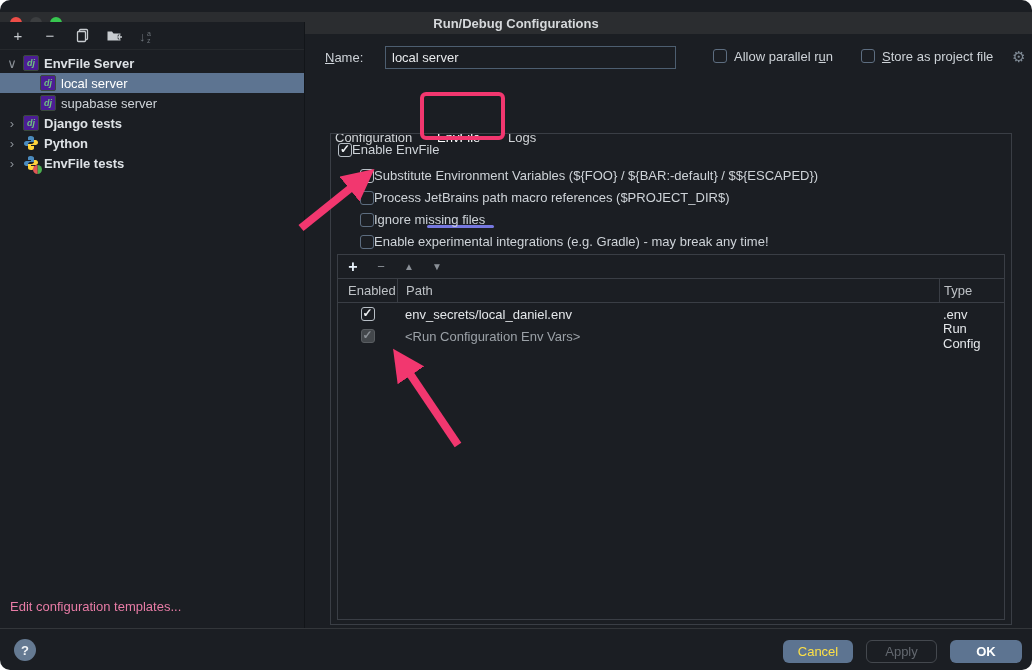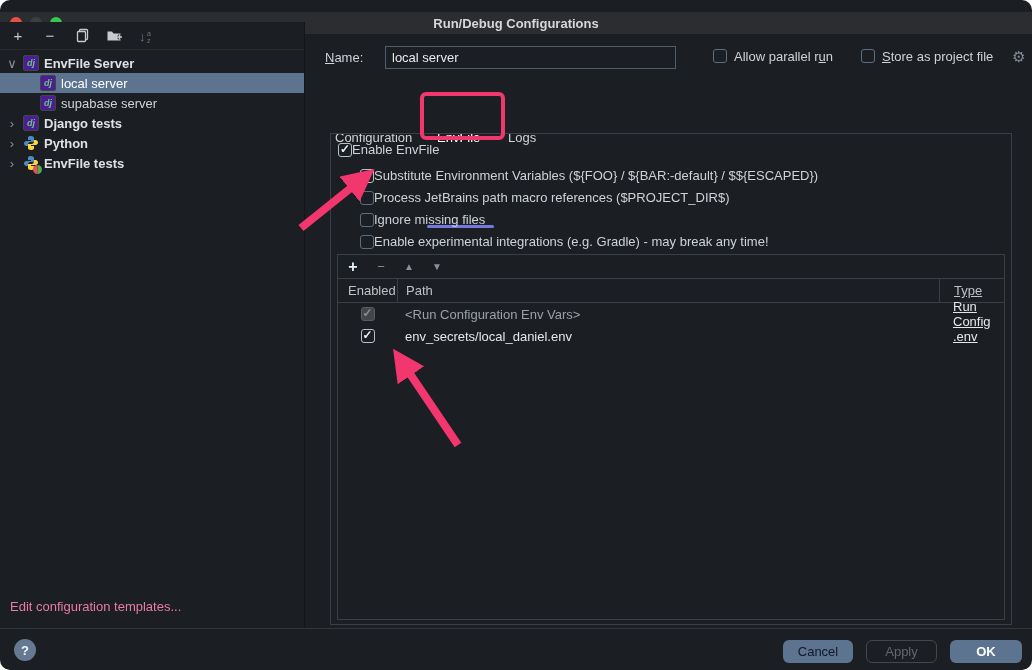--- a/index.html
+++ b/index.html
@@ -98,38 +98,38 @@
   .tbl-toolbar { height:24px; display:flex; align-items:center; gap:14px; padding-left:8px;
     border-bottom:1px solid #3a3e45; }
   .tbl-tool { font-size:13px; color:#8a9097; width:14px; text-align:center; }
   .tbl-tool.add { color:#e8f2fb; font-size:16px; font-weight:bold; }
   .tbl-tool.tri { font-size:10px; }
   .tbl-header { height:24px; display:flex; align-items:center; border-bottom:1px solid #3a3e45;
     color:#bec2c6; }
   .col-enabled { width:59px; padding-left:10px; flex:none; }
   .col-path { width:542px; padding-left:8px; flex:none; border-left:1px solid #3a3e45; height:100%;
     display:flex; align-items:center; }
-  .col-type { width:65px; padding-left:14px; flex:none; border-left:1px solid #3a3e45; height:100%;
-    display:flex; align-items:center;text-decoration:underline; }
+  .col-type { width:65px; padding-left:4px; flex:none; border-left:1px solid #3a3e45; height:100%;
+    display:flex; align-items:center; }
   .tbl-row { height:22px; display:flex; align-items:center; }
   .tbl-row .col-path, .tbl-row .col-type { border-left:none; }
   .tbl-row .col-enabled { display:flex; justify-content:center; padding-left:0; }
   .row-dim { color:#9ba1a7; }
   .row-bright { color:#e4e7ea; }
 
   
   .footer { position:absolute; left:0; top:628px; width:1032px; height:42px;
     border-top:1px solid #33363a; }
   .help-btn { position:absolute; left:14px; top:10px; width:22px; height:22px; border-radius:50%;
     background:#657a92; color:#f2f5f8; font-weight:bold; display:flex; align-items:center;
     justify-content:center; font-size:13px; }
   .btn { position:absolute; top:11px; height:23px; border-radius:6px; border:none;
     font-family:"Liberation Sans", sans-serif; font-size:13px; display:flex;
     align-items:center; justify-content:center; cursor:pointer; }
-  .btn.cancel { left:783px; width:70px; background:#5d7491; color:#0f172a; }
+  .btn.cancel { left:783px; width:70px; background:#5d7491; color:#fde047; }
   .btn.apply { left:866px; width:71px; background:transparent; border:1px solid #44484e; color:#63686f; }
   .btn.ok { left:950px; width:72px; background:#5d7491; color:#ffffff; font-weight:bold; }
 
   
   .anno-rect { position:absolute; left:420px; top:92px; width:85px; height:48px;
     border:4px solid #f2376f; border-radius:6px; pointer-events:none; }
   .anno-svg { position:absolute; pointer-events:none; }
 </style>
 </head>
 <body>
@@ -270,33 +270,33 @@
           <div class="tbl-tool add">+</div>
           <div class="tbl-tool">−</div>
           <div class="tbl-tool tri">▲</div>
           <div class="tbl-tool tri">▼</div>
         </div>
         <div class="tbl-header">
           <div class="col-enabled">Enabled</div>
           <div class="col-path">Path</div>
           <div class="col-type">Type</div>
         </div>
+        <div class="tbl-row row-bright">
+          <div class="col-enabled">
+              <span class="cb checked"></span>
+            </div>
+          <div class="col-path">env_secrets/local_daniel.env</div>
+          <div class="col-type">.env</div>
+        </div>
         <div class="tbl-row row-dim">
           <div class="col-enabled">
               <span class="cb discheck"></span>
             </div>
           <div class="col-path">&lt;Run Configuration Env Vars&gt;</div>
           <div class="col-type row-bright">Run Config</div>
-        </div>
-        <div class="tbl-row row-bright">
-          <div class="col-enabled">
-              <span class="cb checked"></span>
-            </div>
-          <div class="col-path">env_secrets/local_daniel.env</div>
-          <div class="col-type">.env</div>
         </div>
       </div>
     </div>
   </div>
 
   <div class="footer">
     <div class="help-btn">?</div>
     <button class="btn cancel">Cancel</button>
     <button class="btn apply">Apply</button>
     <button class="btn ok">OK</button>

